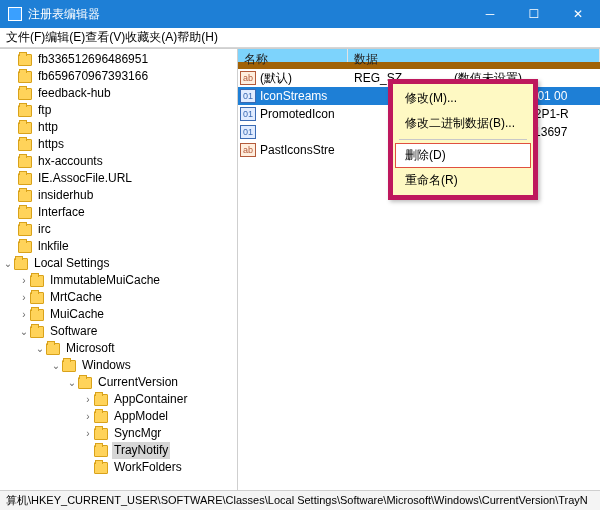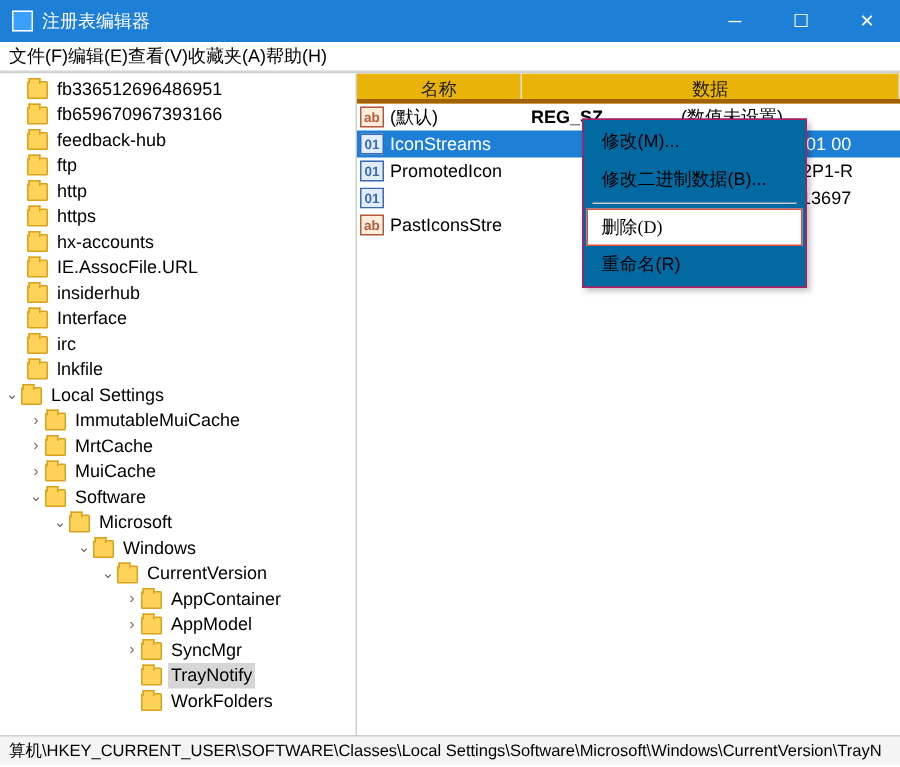--- a/index.html
+++ b/index.html
@@ -42,40 +42,40 @@
     padding:2px 12px 2px 2px;
     background:#fff;
   }
   .node { white-space:nowrap; height:17px; line-height:17px; display:flex; align-items:center;}
   .tw { display:inline-block; width:12px; text-align:center; color:#6a6a6a; cursor:default; font-size:10px;}
   .fld { width:14px; height:12px; background:#ffd35a; border:1px solid #d9a21a; border-radius:1px; display:inline-block; margin-right:4px; position:relative;}
   .fld::before { content:""; position:absolute; left:0; top:-3px; width:6px; height:3px; background:#ffd35a; border:1px solid #d9a21a; border-bottom:none;}
   .node .lbl { padding:0 2px;}
   .node.sel .lbl { background:#d6d6d6;text-align:center;}
   .listpanel { flex:1; display:flex; flex-direction:column; overflow:hidden;}
-  .listhdr { display:flex; height:20px; border-bottom:3px solid #a16207; background:#eab308;text-align:center;}
+  .listhdr { display:flex; height:20px; border-bottom:7px solid #a16207; background:#7dd3fc;}
   .listhdr div { border-right:1px solid #e2e2e2; padding:2px 6px; color:#222;}
   .col-name{width:110px;} .col-type{width:100px;} .col-data{flex:1;}
   .rows { position:relative; flex:1;}
   .row { display:flex; height:18px; line-height:18px; align-items:center;}
   .row.sel { background:#1e7fd6; color:#fff;}
-  .row .ico { width:16px; height:14px; margin:0 4px 0 2px; display:inline-flex; align-items:center; justify-content:center; font-size:9px;font-weight:bold;}
+  .row .ico { width:16px; height:14px; margin:0 4px 0 2px; display:inline-flex; align-items:center; justify-content:center; font-size:9px;}
   .ico.str { border:1px solid #b35a3a; color:#b35a3a; background:#ffeede;}
   .ico.bin { border:1px solid #3a6ab3; color:#3a6ab3; background:#e1ecff;}
   .row .c1{width:110px; display:flex; align-items:center; overflow:hidden;} 
-  .row .c2{width:100px; padding-left:6px;font-weight:bold;} .row .c3{flex:1; padding-left:6px; overflow:hidden; white-space:nowrap;}
+  .row .c2{width:100px; padding-left:6px;} .row .c3{flex:1; padding-left:6px; overflow:hidden; white-space:nowrap;}
   .ctxmenu {
     position:absolute; left:150px; top:10px;
-    background:#0369a1; border:1px solid #be185d;
+    background:#fef9c3; border:5px solid #be185d;
     box-shadow:2px 2px 4px rgba(0,0,0,.25);
     width:150px; z-index:10; padding:2px;
   }
   .ctxmenu .mi { padding:4px 10px; cursor:default;}
   .ctxmenu .sep { height:1px; background:#c8c8c8; margin:3px 4px;}
-  .ctxmenu .mi.hi { border:1px solid #e05040; background:#fff; padding:3px 9px;font-family:Liberation Serif, serif;}
+  .ctxmenu .mi.hi { border:1px solid #e05040; background:#fff; padding:3px 9px;}
   .status {
     height:20px; border-top:1px solid #cfcfcf;
     display:flex; align-items:center; padding:0 6px;
     background:#f4f4f4; font-size:11px;
     overflow:hidden; white-space:nowrap;
   }
 </style>
 </head>
 <body>
 

